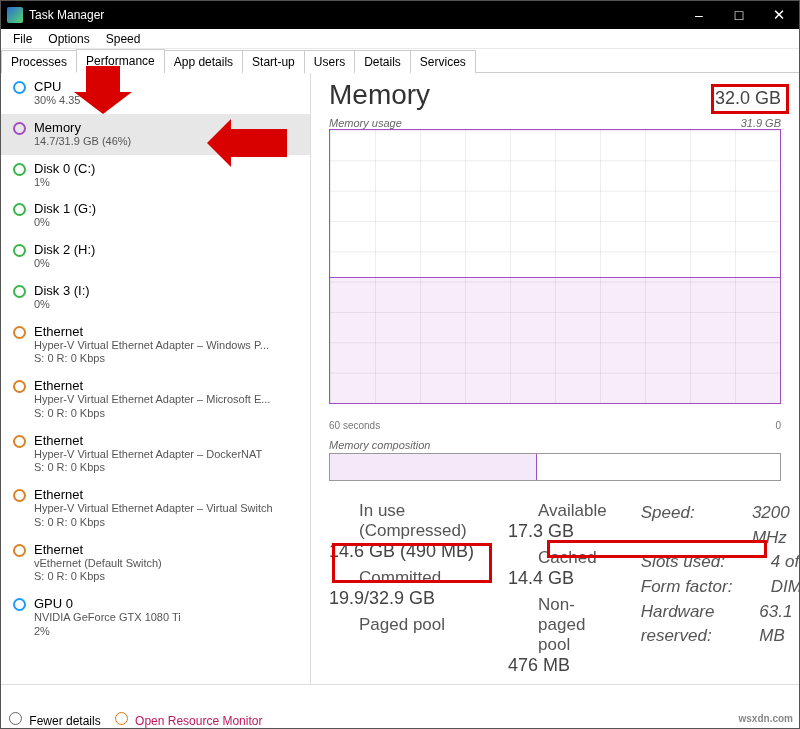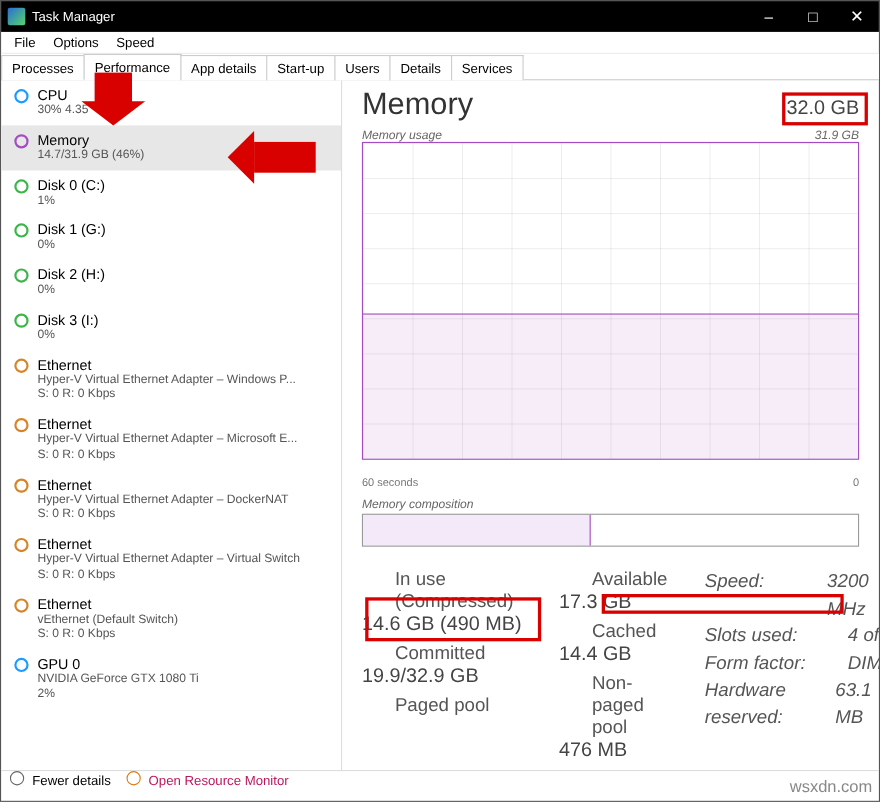--- a/index.html
+++ b/index.html
@@ -48,32 +48,32 @@
   .comp-chart{ height:30px; border:1px solid #999; position:relative; margin-top:2px;}
   .comp-fill{position:absolute; left:0; top:0; bottom:0; width:46%; background:rgba(164,76,196,0.12); border-right:1px solid #a44cc4;}
   .stats{ display:flex; gap:34px; margin-top:14px;}
   .col{ }
   .stat-lbl{ font-size:17px; color:#555; margin-top:6px;margin-left:30px;}
   .stat-val{ font-size:18px; color:#444; white-space:nowrap;}
   .info-table{ font-size:17px; color:#555;font-style:italic; }
   .info-table .row{ display:flex; gap:20px; line-height:1.45;}
   .info-table .row .k{ width:110px;}
   
-  .footer { height:28px; border-top:1px solid #ddd; display:flex; align-items:flex-start; font-size:12px; padding:0 8px; gap:14px; }
+  .footer { height:44px; border-top:1px solid #ddd; display:flex; align-items:flex-end; font-size:12px; padding:0 8px; gap:14px; }
   .footer .ico{ width:13px; height:13px; display:inline-block; border:1.5px solid #666; border-radius:50%; position:relative; margin-right:4px;}
   .footer .link{ color:#be185d; }
   
   .redbox{ border:3px solid #d90000; position:absolute; pointer-events:none;}
   .overlay{ position:absolute; inset:0; pointer-events:none;}
   .arrow-down{ position:absolute; width:34px; height:55px; background:#d90000; }
   .arrow-down:after{content:"";position:absolute;left:-12px;bottom:-20px;border-left:29px solid transparent;border-right:29px solid transparent;border-top:22px solid #d90000;}
   .arrow-left{ position:absolute; width:56px; height:28px; background:#d90000;}
   .arrow-left:before{content:"";position:absolute;left:-24px;top:-10px;border-top:24px solid transparent;border-bottom:24px solid transparent;border-right:24px solid #d90000;}
   .window{ position:relative; }
-  .watermark{ position:absolute; right:6px; bottom:4px; font-size:15px; color:#888;}
+  .watermark{ position:absolute; right:6px; bottom:4px; font-size:10px; color:#888;font-weight:bold;}
 </style>
 </head>
 <body>
 
 <div class="window">
 
   <div class="titlebar">
     <div class="app-icon"></div>
     <div class="title">Task Manager</div>
     <div class="winbtn">–</div>

